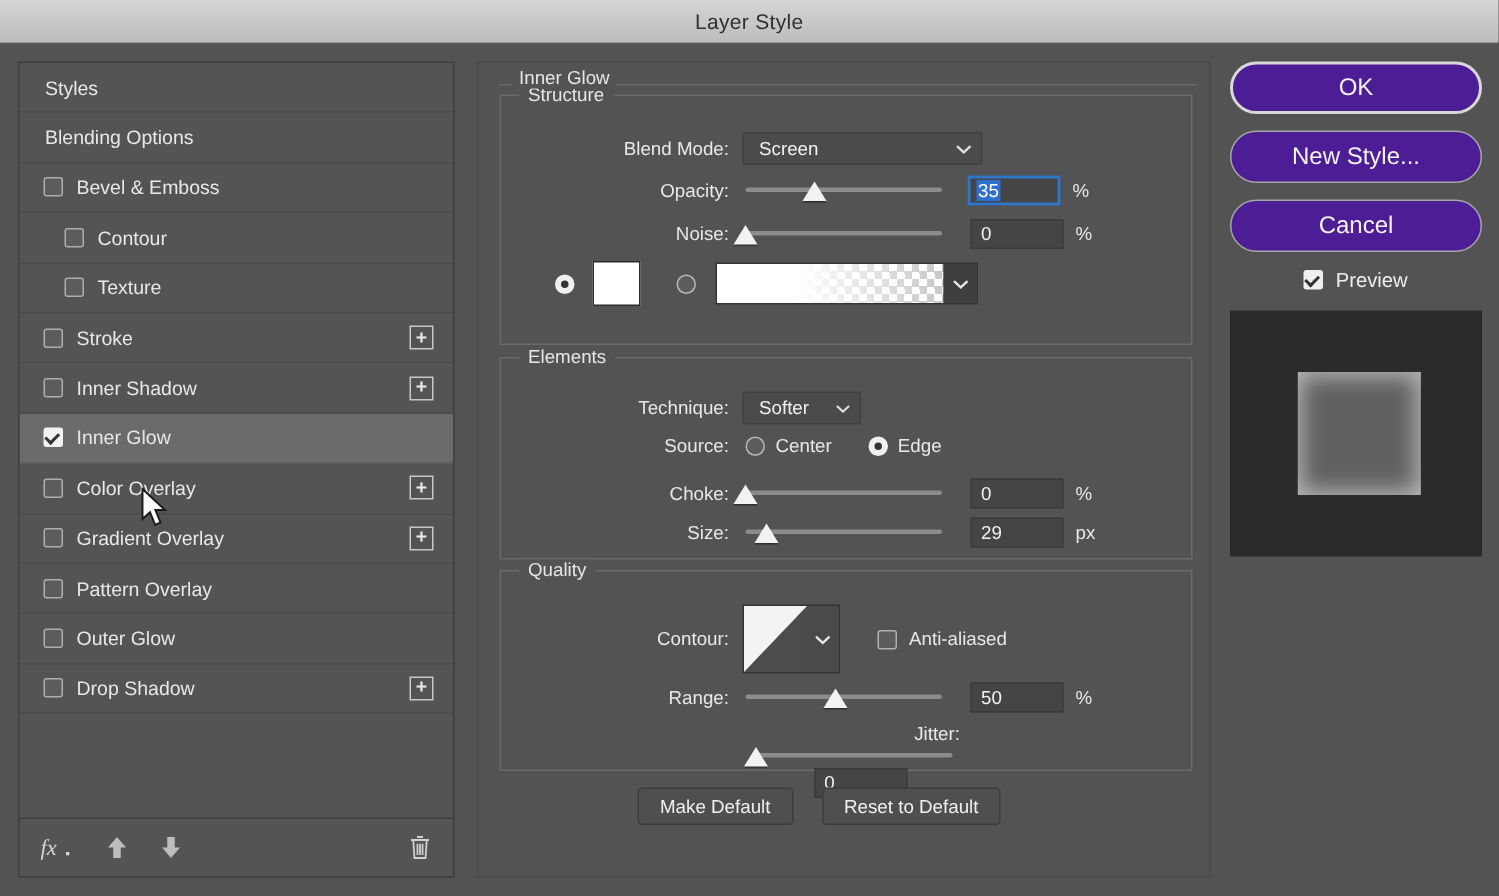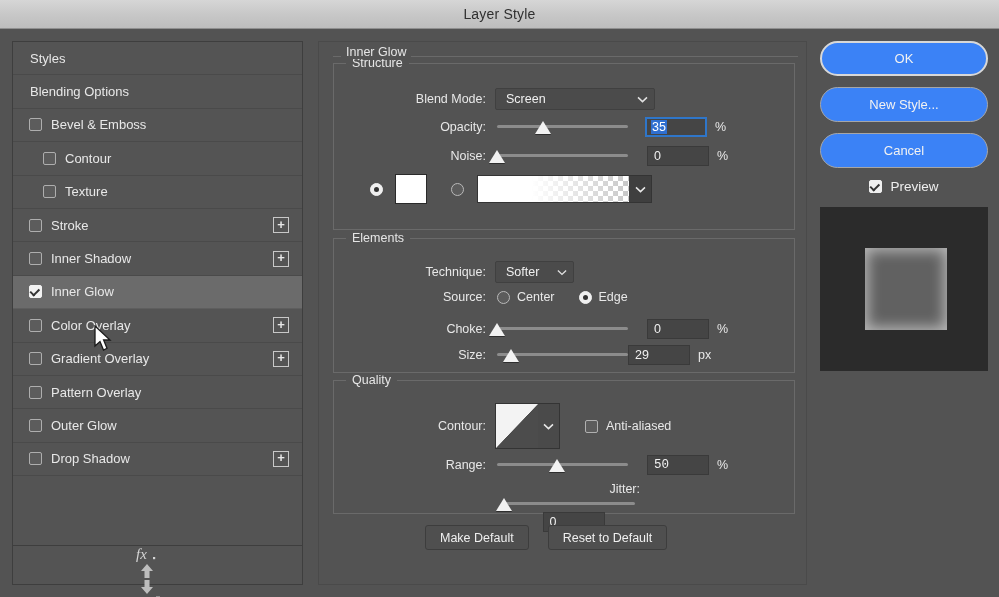--- a/index.html
+++ b/index.html
@@ -60,21 +60,21 @@
   }
   .style-row .plus {
     position: absolute; right: 13px; top: 50%; transform: translateY(-50%);
     width: 16px; height: 16px; border: 1px solid #c8c8c8;
     display: flex; align-items: center; justify-content: center;
     color: #e8e8e8; font-size: 13px; line-height: 1; font-weight: 600;
   }
   .style-row .plus span { position: relative; top: -1px; }
   .sidebar-toolbar {
     position: absolute; left: 0; bottom: 0; right: 0; height: 39px;
-    display: flex; align-items: center; padding: 0 14px; flex-direction: column;
+    display: flex; align-items: center; padding: 0 14px;
   }
   .sidebar-toolbar .tb-icon {
     color: #cfcfcf; margin-right: 22px; display: inline-flex; align-items: center;
   }
   .sidebar-toolbar .tb-spacer { flex: 1; }
 
   
   .main-panel {
     position: absolute; left: 318px; top: 12px; width: 489px; height: 544px;
     border: 1px solid #4a4a4a; background: #535353;
@@ -194,22 +194,22 @@
     height: 25px; background: #4f4f4f; border: 1px solid #3d3d3d;
     border-radius: 3px; color: #f0f0f0; font-size: 12.5px;
     display: inline-flex; align-items: center; justify-content: center;
     padding: 0 14px;
   }
 
   
   .right-col { position: absolute; left: 820px; top: 12px; width: 168px; }
   .pillbtn {
     width: 168px; height: 35px; border-radius: 18px;
-    background: #3b82f6; border: 1px solid #a6a6a6;
-    color: #f2f2f2; font-size: 13px;
+    background: #4c1d95; border: 1px solid #a6a6a6;
+    color: #f2f2f2; font-size: 16px;
     display: flex; align-items: center; justify-content: center;
     margin-bottom: 11px;
   }
   .pillbtn.default { border: 2px solid #d8d8d8; }
   .preview-row {
     display: flex; align-items: center; justify-content: center;
     margin-top: 3px; margin-bottom: 13px;
   }
   .preview-row .checkbox.checked {
     background: #efefef; border-color: #efefef;
@@ -436,21 +436,21 @@
         </div>
         <span class="unit">%</span>
       </div>
 
       <div class="row" style="left:0; top:106px; width:100%;">
         <div class="lbl" style="width:152px;">Size:</div>
         <div class="slider" style="width:131px; margin-left:11px;">
           <div class="track"></div>
           <div class="knob" id="knob-size" style="left: 11%;"></div>
         </div>
-        <div class="numfield" style="">
+        <div class="numfield" style="margin-left:19px;">
           <span>29</span>
         </div>
         <span class="unit">px</span>
       </div>
     </div>
 
     <div class="group g-quality">
       <div class="legend">Quality</div>
 
       <div class="row" style="left:0; top:22px; width:100%;">
@@ -466,21 +466,21 @@
         <span class="checkbox" style="margin-left:25px;"></span>
         <span class="lbl" style="margin-left:8px;">Anti-aliased</span>
       </div>
 
       <div class="row" style="left:0; top:74px; width:100%;">
         <div class="lbl" style="width:152px;">Range:</div>
         <div class="slider" style="width:131px; margin-left:11px;">
           <div class="track"></div>
           <div class="knob" id="knob-range" style="left: 46%;"></div>
         </div>
-        <div class="numfield" style="margin-left:19px;font-family:Liberation Mono, monospace;">
+        <div class="numfield" style="margin-left:19px;">
           <span>50</span>
         </div>
         <span class="unit">%</span>
       </div>
 
       <div class="row" style="left:0; top:101px; width:100%;flex-direction:column;">
         <div class="lbl" style="width:152px;">Jitter:</div>
         <div class="slider" style="width:131px; margin-left:11px;">
           <div class="track"></div>
           <div class="knob" id="knob-jitter" style="left: 0%;"></div>

